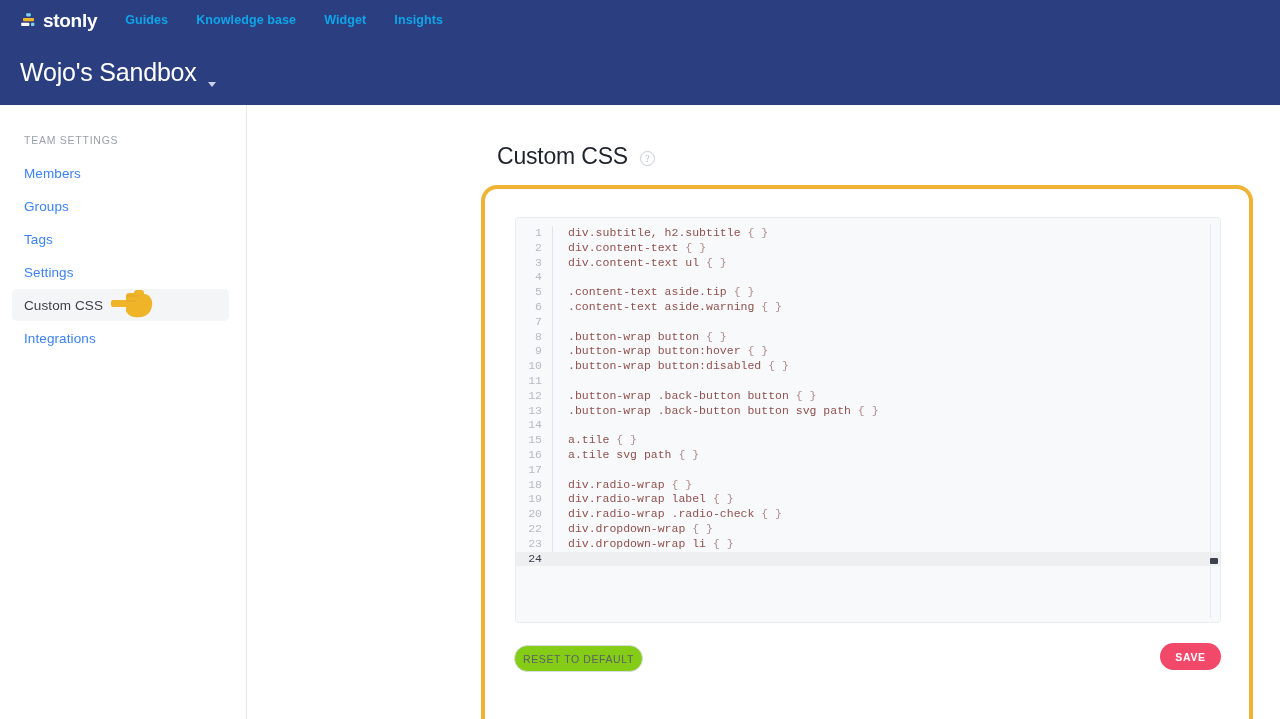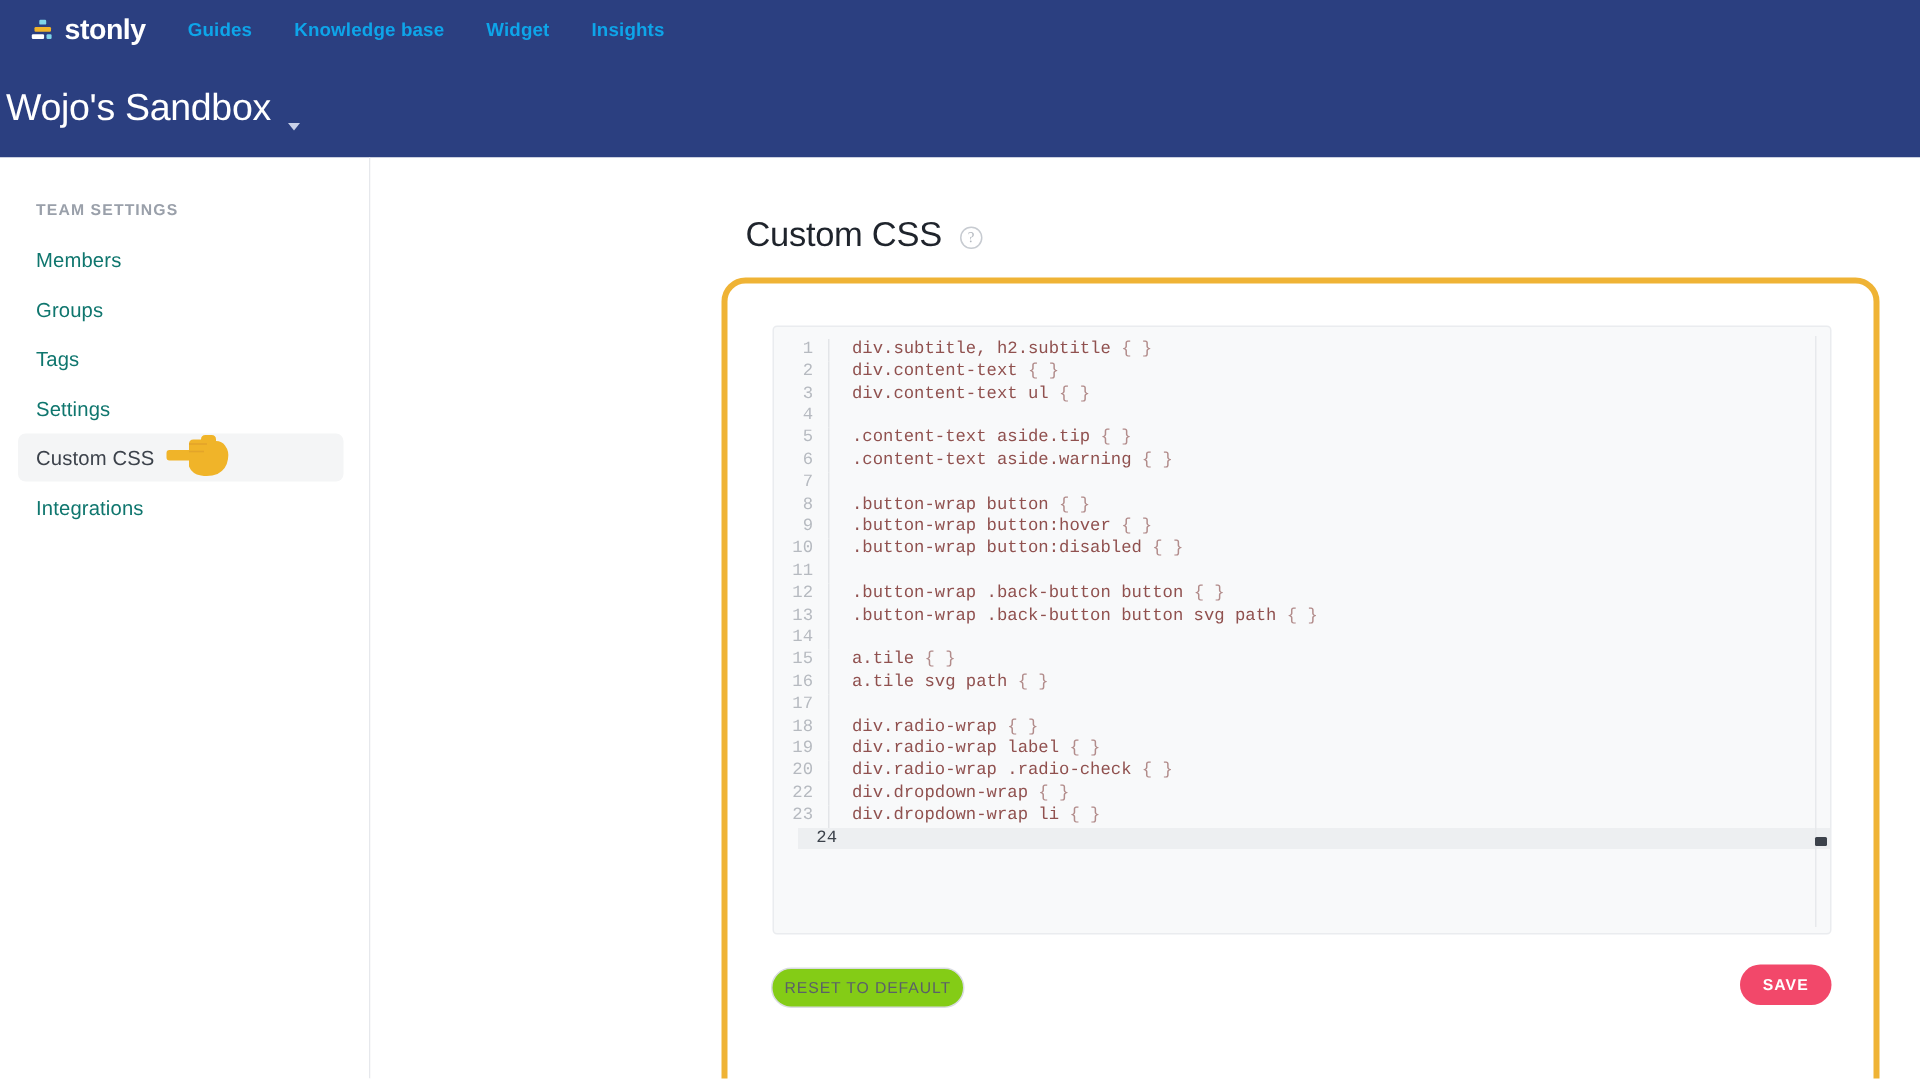--- a/index.html
+++ b/index.html
@@ -29,51 +29,51 @@
     color: #ffffff; font-size: 19px; font-weight: 700; letter-spacing: -0.3px;
     line-height: 1;
   }
   .nav-links { display: flex; align-items: center; gap: 28px; }
   .nav-link {
     color: #0ea5e9; font-size: 12.5px; font-weight: 700; letter-spacing: 0.1px;
     text-decoration: none; cursor: pointer; white-space: nowrap;
   }
 
   .team-title {
-    position: absolute; left: 4px; top: 58px;
+    position: absolute; left: 20px; top: 58px;
     display: flex; align-items: flex-end; gap: 11px;
     cursor: pointer;
   }
   .team-title-text {
     color: #ffffff; font-size: 25px; font-weight: 400; letter-spacing: -0.2px;
   }
   .caret-down {
     width: 0; height: 0; margin-top: 6px;
     border-left: 4px solid transparent;
     border-right: 4px solid transparent;
     border-top: 5px solid #C9D1E8;
   }
 
   
   .sidebar {
     position: absolute; left: 0; top: 105px; width: 247px; height: 614px;
     background: #ffffff; border-right: 1px solid #E6E8EC;
   }
   .sidebar-heading {
     position: absolute; left: 24px; top: 29px;
-    font-size: 10.5px; font-weight: 700; letter-spacing: 0.75px;
+    font-size: 10.5px; font-weight: 400; letter-spacing: 0.75px;
     color: #9AA0AA; text-transform: uppercase;
   }
   .side-list { position: absolute; left: 12px; top: 52px; width: 217px; }
   .side-item {
     position: relative; height: 32px; border-radius: 5px;
     display: flex; align-items: center; padding-left: 12px;
     margin-bottom: 1px; cursor: pointer;
   }
-  .side-item .lbl { font-size: 13.5px; color: #0f766e; letter-spacing: 0.1px; }
+  .side-item .lbl { font-size: 13.5px; color: #3b82f6; letter-spacing: 0.1px; }
   .side-item.active { background: #F4F5F6; }
   .side-item.active .lbl { color: #3C424B; }
 
   
   .hand-cursor {
     position: absolute; left: 110px; top: 282px;
     width: 46px; height: 40px; pointer-events: none;
   }
 
   
@@ -114,21 +114,21 @@
     width: 706px; height: 406px;
     background: #F8F9FA; border: 1px solid #EAECEF; border-radius: 3px;
     overflow: hidden;
   }
   .code-area {
     position: absolute; left: 0; top: 8px; width: 100%;
     font-family: "Liberation Mono", monospace;
     font-size: 11.5px; line-height: 14.8px;
   }
   .code-line { position: relative; height: 14.8px; display: flex; }
-  .code-line.current { background: #EDEFF1; margin-left: 16px; }
+  .code-line.current { background: #EDEFF1; }
   .ln {
     width: 36px; min-width: 36px; text-align: right;
     color: #B6BAC0; padding-right: 10px; user-select: none;
   }
   .code-line.current .ln { color: #3C424B; }
   .gut {
     width: 1px; background: #E3E5E8; margin-right: 15px; min-width: 1px;
   }
   .code-line.current .gut { background: transparent; }
   .txt { color: #90514F; white-space: pre; }

